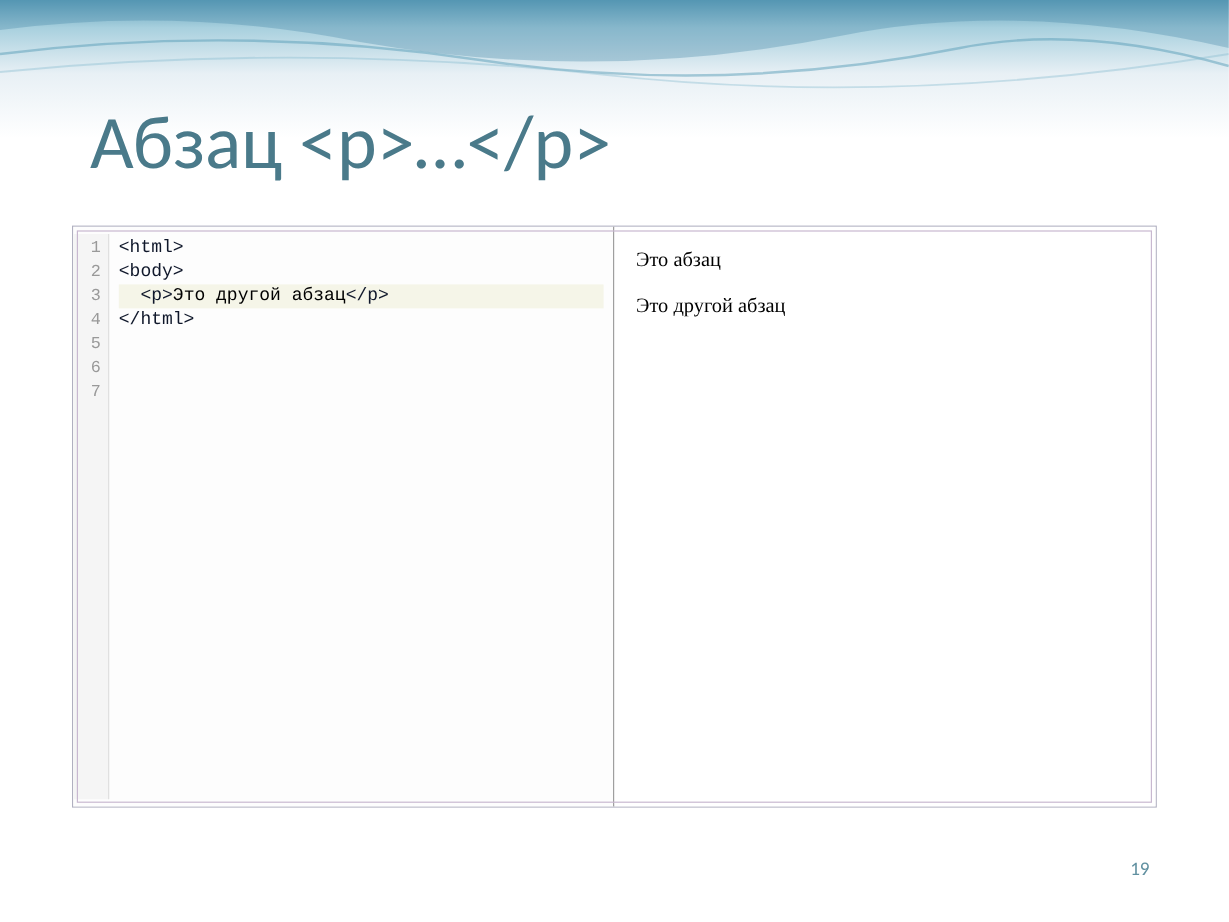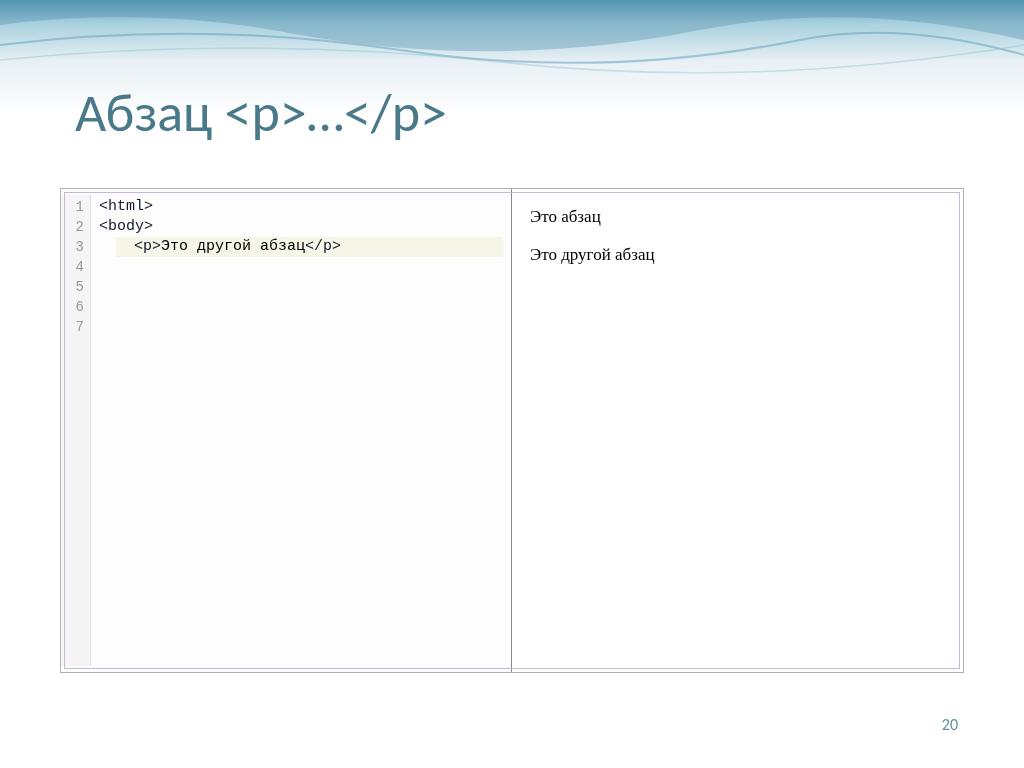--- a/index.html
+++ b/index.html
@@ -24,21 +24,21 @@
       pointer-events: none;
     }
     .wave-decoration svg {
       width: 100%;
       height: 100%;
     }
     .slide-title {
       position: absolute;
       top: 80px;
       left: 75px;
-      font-size: 54px;
+      font-size: 63px;
       font-weight: 300;
       color: #4a7a8a;
       font-family: Calibri, Arial, sans-serif;
       text-shadow: 1px 1px 2px rgba(255,255,255,0.8);
     }
     .content-frame {
       position: absolute;
       top: 188px;
       left: 60px;
       right: 60px;
@@ -80,21 +80,20 @@
       white-space: pre;
     }
     .tag {
       color: #0f172a;
     }
     .text {
       color: #000;
     }
     .highlighted-line {
       background: #f5f5e8;
-      margin-left: 17px;
     }
     .preview-panel {
       width: 50%;
       padding: 18px 18px;
       font-family: 'Times New Roman', Times, serif;
       font-size: 17px;
       color: #000;
       background: #ffffff;
     }
     .preview-panel p {
@@ -140,23 +139,24 @@
       <div>3</div>
       <div>4</div>
       <div>5</div>
       <div>6</div>
       <div>7</div>
     </div>
     <div class="code-lines">
       <div><span class="tag">&lt;html&gt;</span></div>
       <div><span class="tag">&lt;body&gt;</span></div>
       <div class="highlighted-line"><span class="text">  </span><span class="tag">&lt;p&gt;</span><span class="text">Это другой абзац</span><span class="tag">&lt;/p&gt;</span></div>
+      <div><span class="tag">&lt;/html&gt;</span></div>
       <div></div>
     </div>
   </div>
 
   <div class="preview-panel">
     <p>Это абзац</p>
     <p>Это другой абзац</p>
   </div>
 </div>
 
-<div class="page-number">20</div>
+<div class="page-number">19</div>
 
 </body></html>

